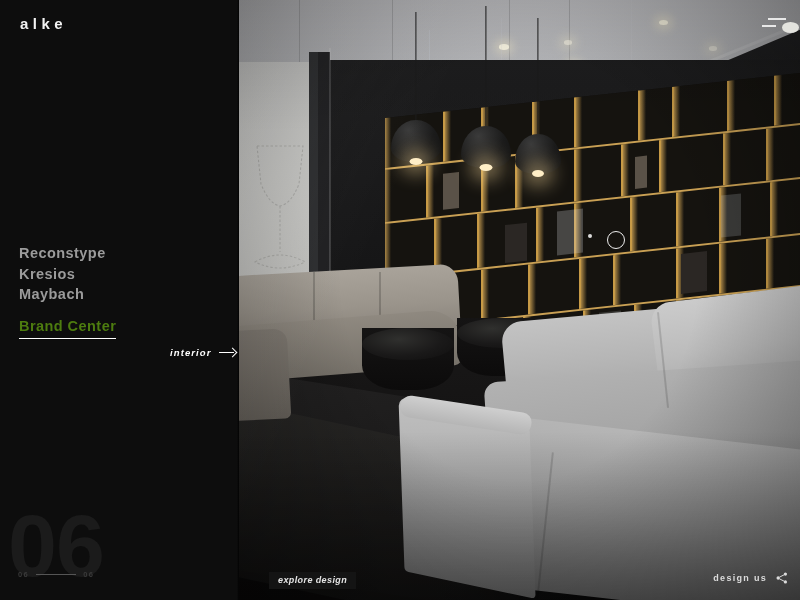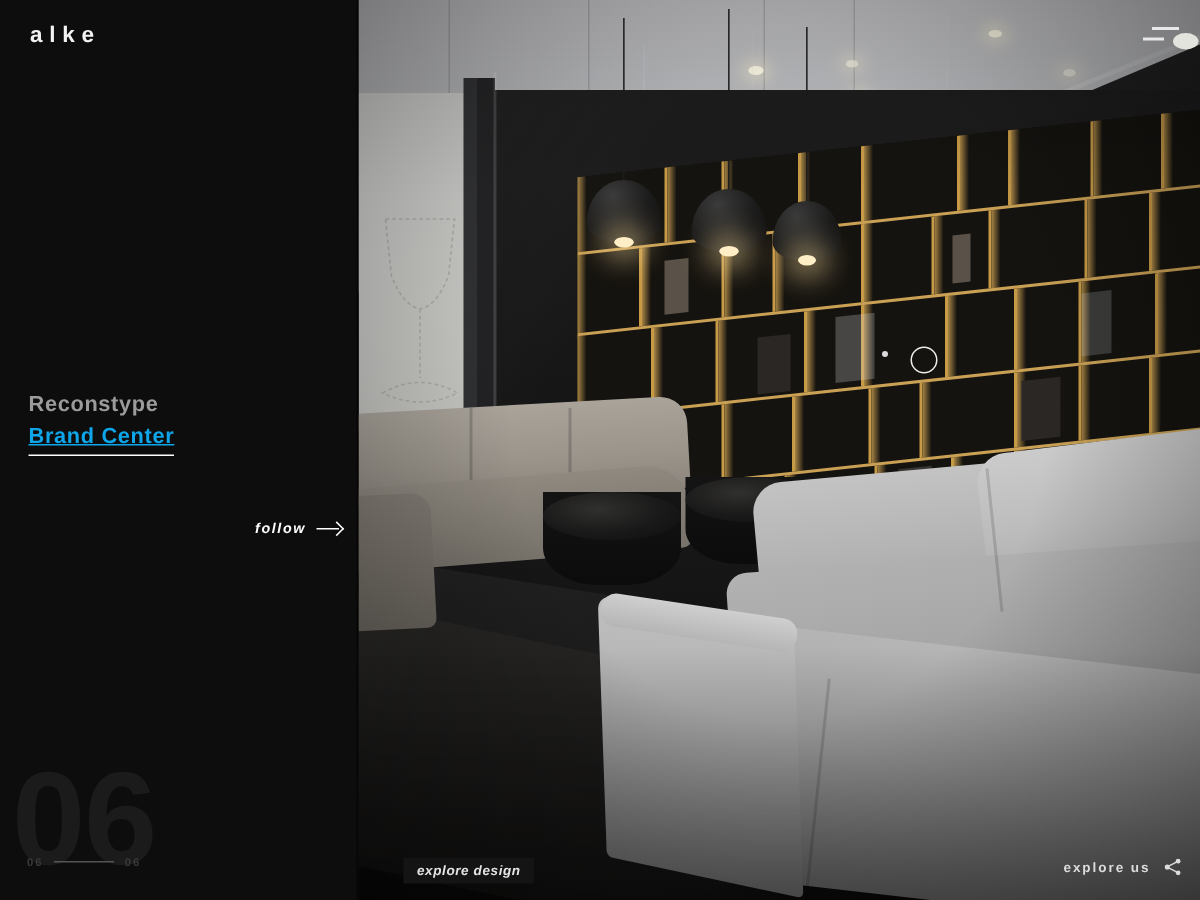--- a/index.html
+++ b/index.html
@@ -19,29 +19,29 @@
   }
   .sidebar:after{
     content:""; position:absolute; right:0; top:0; width:2px; height:100%;
     background:linear-gradient(to right,rgba(0,0,0,0),rgba(0,0,0,.85));
   }
   .logo{
     position:absolute; left:20px; top:15px;
     color:#f2f2f2; font-size:15px; font-weight:700; letter-spacing:4.5px;
   }
 
-  .nav{ position:absolute; left:19px; top:260px; width:210px; }
+  .nav{ position:absolute; left:19px; top:243px; width:210px; }
   .nav-item{
     display:block; color:#9b9b9b; font-size:14.5px; font-weight:700;
     letter-spacing:.45px; line-height:20.5px; margin-bottom:0px;
     padding-bottom:1px; white-space:nowrap;
   }
   .nav-item.active{
-    color:#0ea5e9; border-bottom:1.6px solid #ffffff;
-    display:inline-block; padding-bottom:2px; margin-top:0;text-decoration:underline;
+    color:#4d7c0f; border-bottom:1.6px solid #ffffff;
+    display:inline-block; padding-bottom:2px; margin-top:11px;
   }
   .nav-row{ position:relative; height:20.5px; }
   .nav-row.active-row{height:24px;}
 
   .explore{
     position:absolute; left:170px; top:347px;
     color:#ffffff; font-size:9.5px; font-style:italic; font-weight:700;
     letter-spacing:1.1px; display:flex; align-items:center; gap:7px;
     white-space:nowrap;
   }
@@ -453,46 +453,52 @@
     </div>
     <div class="hb-dot"></div>
 
     <div class="cursor-ring"></div>
     <div class="cursor-dot"></div>
   </div>
 
   <div class="tagline">explore design</div>
 
   <div class="follow">
-    <span>explore us</span>
+    <span>design us</span>
     <svg class="share-icon" viewBox="0 0 12 12">
       <g fill="#dcdcdc">
         <circle cx="9.4" cy="2.1" r="1.6"></circle>
         <circle cx="9.4" cy="9.9" r="1.6"></circle>
         <circle cx="2.2" cy="6" r="1.7"></circle>
       </g>
       <g stroke="#dcdcdc" stroke-width="1">
         <line x1="3.4" y1="5.2" x2="8.3" y2="2.7"></line>
         <line x1="3.4" y1="6.8" x2="8.3" y2="9.3"></line>
       </g>
     </svg>
   </div>
 
   <div class="sidebar">
     <div class="logo">alke</div>
 
     <nav class="nav">
       <div class="nav-row">
           <a class="nav-item">Reconstype</a>
         </div>
+      <div class="nav-row">
+          <a class="nav-item">Kresios</a>
+        </div>
+      <div class="nav-row">
+          <a class="nav-item">Maybach</a>
+        </div>
       <div class="nav-row active-row"><a class="nav-item active">Brand Center</a></div>
     </nav>
 
     <a class="explore">
-      <span>follow</span>
+      <span>interior</span>
       <span class="arw"></span>
     </a>
 
     <div class="bignum">06</div>
 
     <div class="pager">
       <span>06</span>
       <span class="bar"></span>
       <span>06</span>
     </div>

